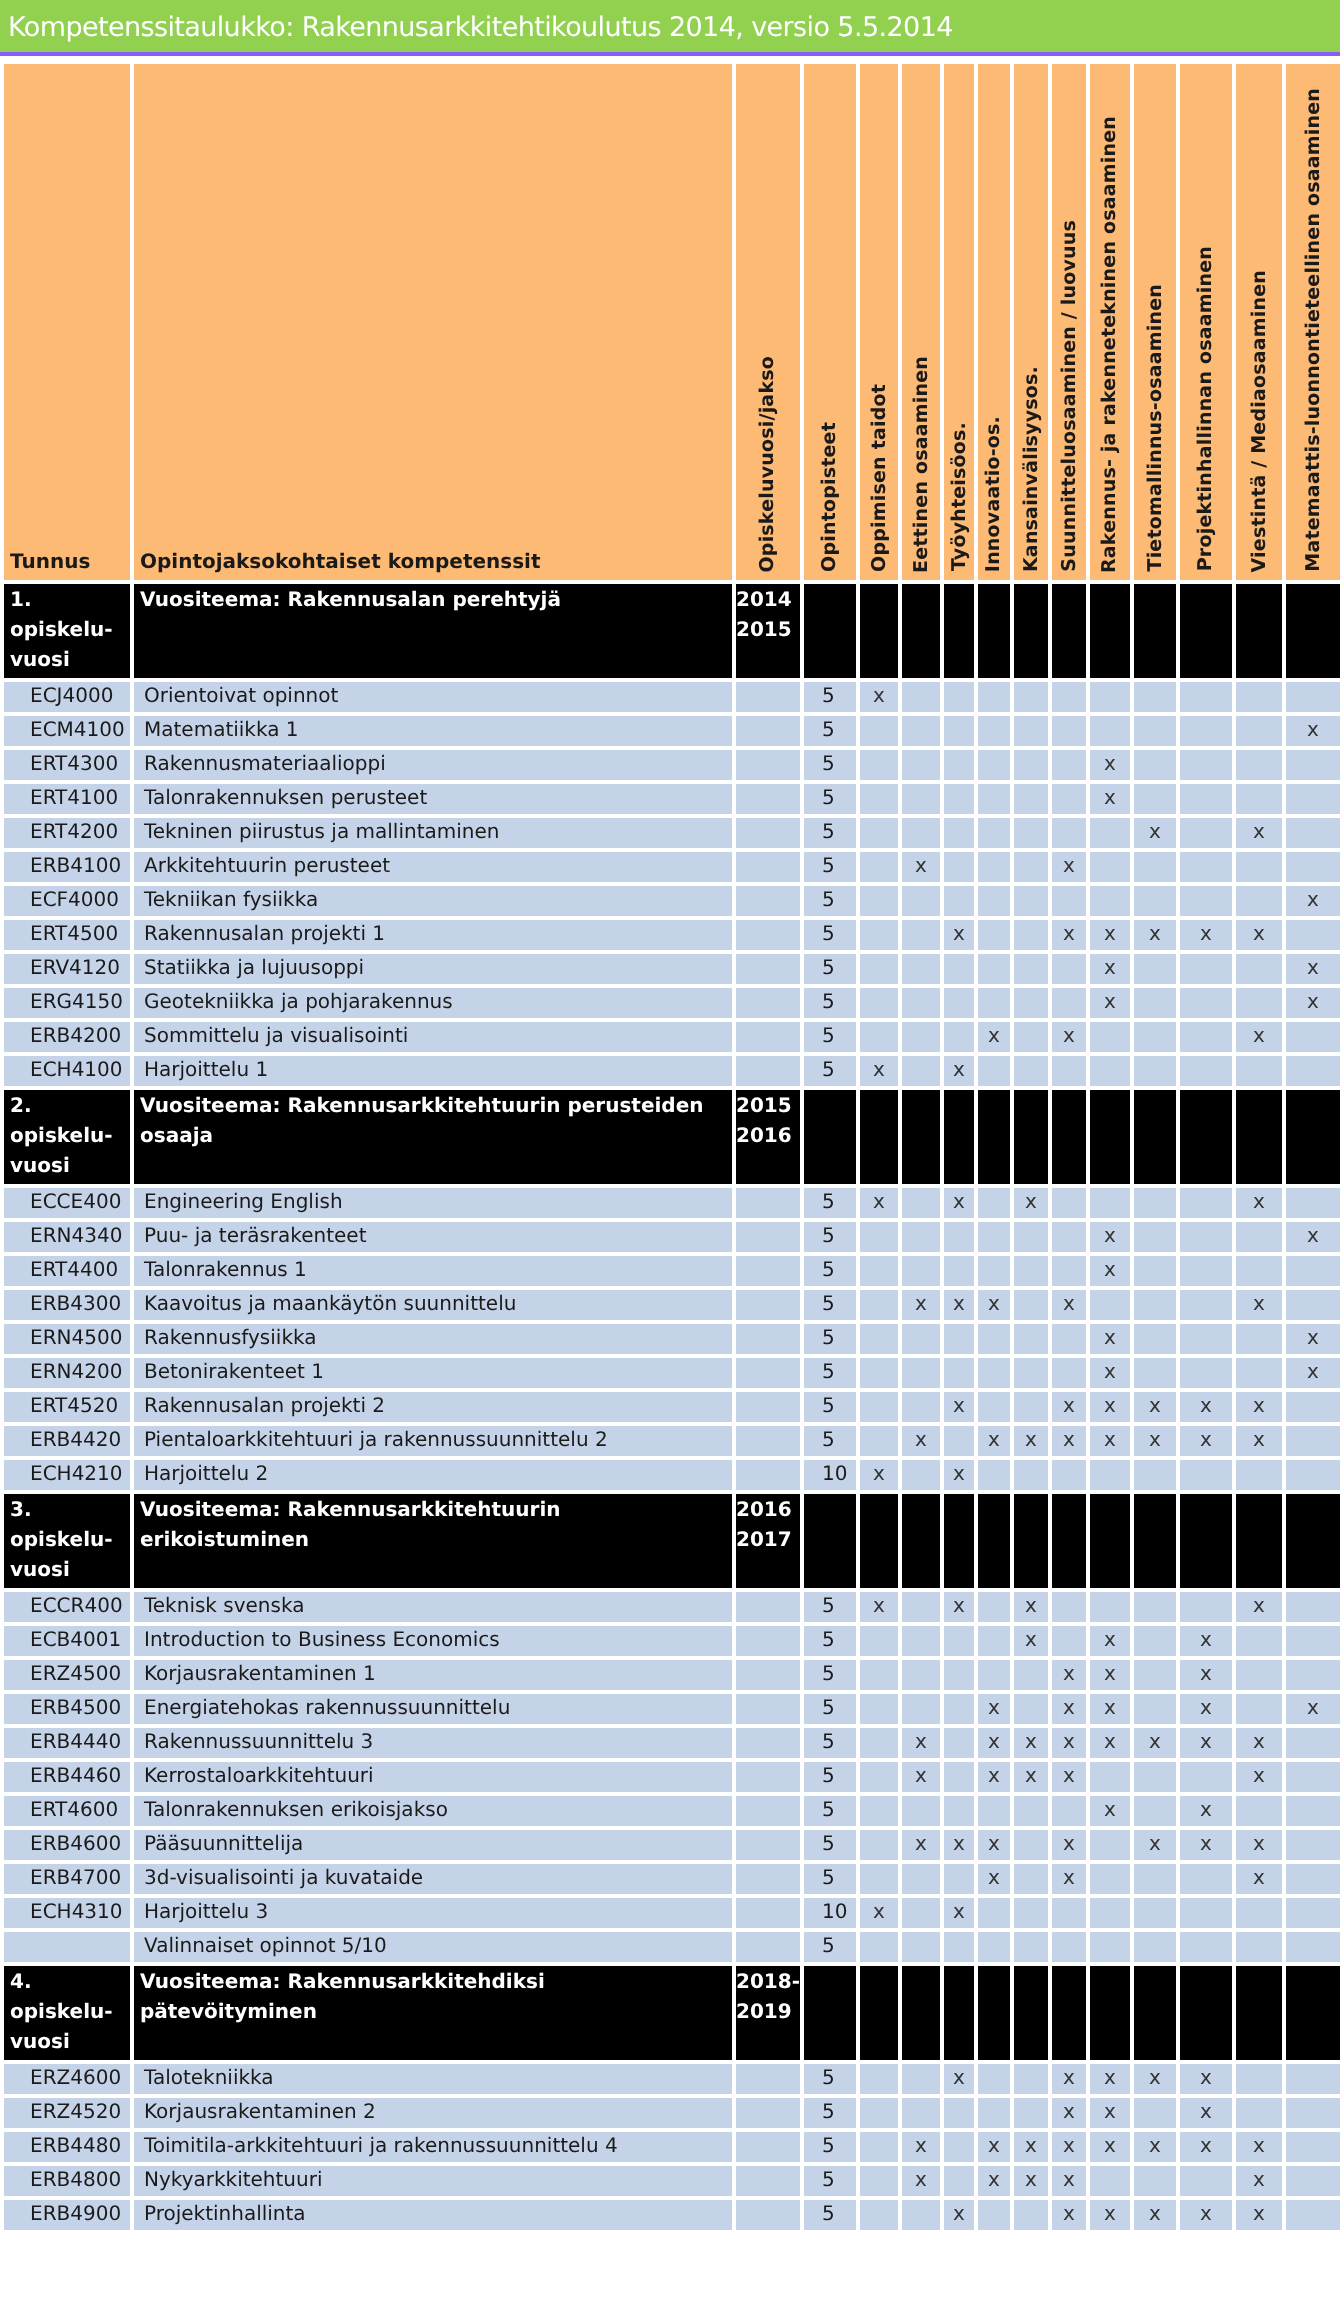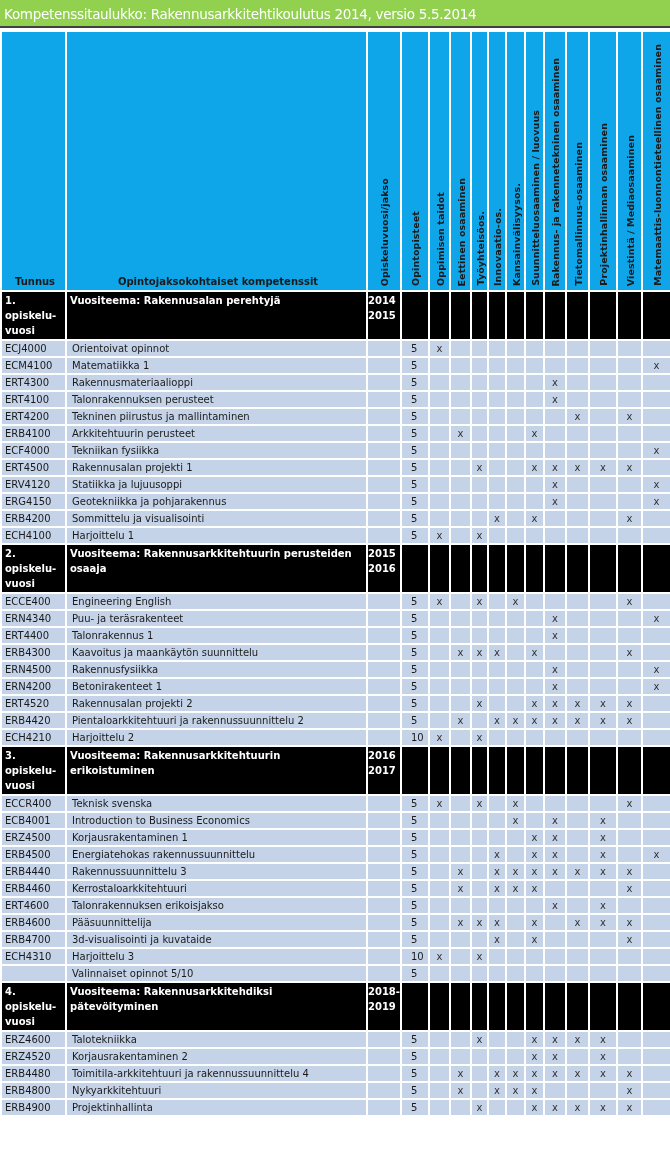--- a/index.html
+++ b/index.html
@@ -1,51 +1,51 @@
 <!DOCTYPE html>
 <html><head>
 <meta charset="utf-8">
 <style>
   html, body { margin: 0; padding: 0; background: #ffffff; }
   body { width: 670px; height: 1160px; overflow: hidden; font-family: "DejaVu Sans", sans-serif; }
   .title-bar {
     position: absolute; left: 0; top: 0; width: 670px; height: 28px;
     background: #92d050; color: #ffffff; font-family: "DejaVu Sans", sans-serif;
     font-size: 13.5px; line-height: 28px; padding-left: 4px; box-sizing: border-box;
-    letter-spacing: -0.3px; border-bottom: 2px solid #404040;
+    letter-spacing: -0.3px; border-bottom: 2px solid #8b5cf6;
   }
   table.grid {
     position: absolute; left: 0; top: 30px;
     border-collapse: collapse; table-layout: fixed; width: 670px;
     font-size: 10px; color: #1a1a1a;
   }
   table.grid td, table.grid th {
     border: 2px solid #ffffff; padding: 0; overflow: hidden; white-space: nowrap;
   }
   th.hdr {
-    background: #0ea5e9; height: 258px; vertical-align: bottom; text-align: center;
+    background: #fdba74; height: 258px; vertical-align: bottom; text-align: left;
     font-weight: bold; font-size: 10px; color: #1a1a1a;
   }
   th.hdr .h-text { display: block; padding: 0 0 3px 3px; }
   th.vert { position: relative; }
   th.vert .v-text {
     position: absolute; left: 50%; bottom: 4px;
     writing-mode: vertical-rl; transform: translateX(-50%) rotate(180deg);
     font-size: 9.5px; font-weight: bold; white-space: nowrap; letter-spacing: 0.1px;
   }
   tr.section td {
     background: #000000; color: #ffffff; font-weight: bold; height: 32px;
     vertical-align: top; font-size: 10px; line-height: 15px;
   }
   tr.section td .cell { padding: 1px 3px; white-space: normal; }
   tr.section td.yr .cell { padding: 1px 0; }
   tr.row td {
     background: #c5d3e8; height: 15px; line-height: 15px; font-size: 10px;
   }
-  tr.row td.code { padding-left: 3px; margin-top: 26px; }
+  tr.row td.code { padding-left: 13px; margin-top: 26px; }
   tr.row td.name { padding-left: 5px; }
   tr.row td.credits { text-align: left; padding-left: 9px; font-weight: normal; }
   tr.row td.mark { text-align: center; color: #333333; font-size: 10px; }
 </style>
 </head>
 <body>
 
 <div class="title-bar">Kompetenssitaulukko: Rakennusarkkitehtikoulutus 2014, versio 5.5.2014</div>
 
 <table class="grid">

